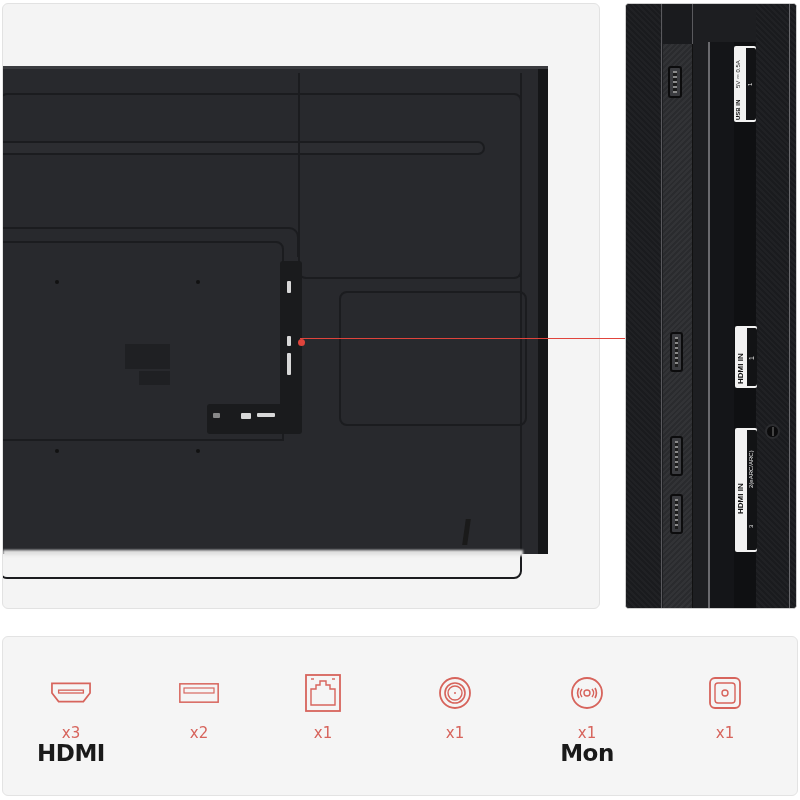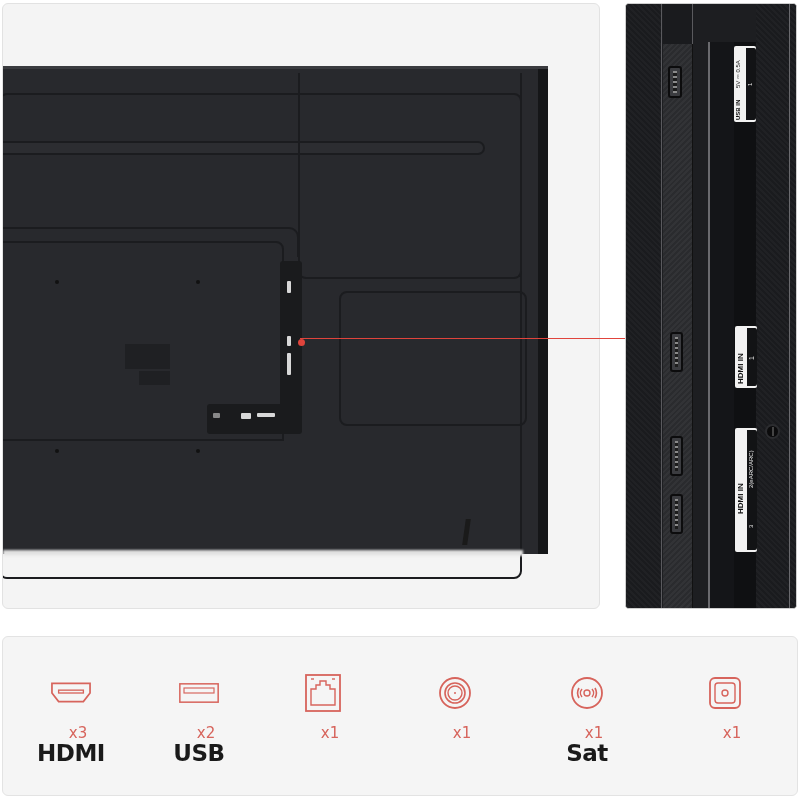--- a/index.html
+++ b/index.html
@@ -126,21 +126,21 @@
     background: #f5f5f5; border: 1px solid #e3e3e3; border-radius: 6px;
   }
   .port-item {
     position: absolute; top: 0; width: 120px; height: 160px; text-align: center;
   }
   .port-icon {
     position: absolute; top: 38px; left: 50%; transform: translateX(-50%);
     width: 40px; height: 36px; display: flex; align-items: center; justify-content: center;
   }
   .port-count {
-    position: absolute; top: 87px; left: 7px; width: 100%; text-align: center;
+    position: absolute; top: 87px; left: 0; width: 100%; text-align: center;
     color: #d7645c; font-size: 15px; font-family: "DejaVu Sans", sans-serif;
   }
   .port-name {
     position: absolute; top: 103px; left: 0; width: 100%; text-align: center;
     color: #1a1a1a; font-size: 23px; font-weight: bold; font-family: "DejaVu Sans", sans-serif;
     letter-spacing: -0.5px;
   }
 </style>
 </head>
 <body>
@@ -232,21 +232,20 @@
   </div>
 
   <div class="port-item" style="left:136px;">
     <div class="port-icon">
       <svg width="48" height="24" viewBox="0 0 48 24">
           <rect x="1" y="1" width="46" height="22" fill="none" stroke="#d7645c" stroke-width="1.8"></rect>
           <rect x="6" y="6" width="36" height="6" fill="none" stroke="#d7645c" stroke-width="1.4"></rect>
         </svg>
     </div>
     <div class="port-count">x2</div>
-    <div class="port-name">USB</div>
   </div>
 
   <div class="port-item" style="left:260px;">
     <div class="port-icon">
       <svg width="36" height="38" viewBox="0 0 36 38">
           <rect x="1" y="1" width="34" height="36" fill="none" stroke="#d7645c" stroke-width="1.8"></rect>
           <path d="M6 31 V15 H11 V11 H15 V7 H21 V11 H25 V15 H30 V31 Z" fill="none" stroke="#d7645c" stroke-width="1.4"></path>
           <line x1="6" y1="5" x2="9" y2="5" stroke="#d7645c" stroke-width="1.4"></line>
           <line x1="27" y1="5" x2="30" y2="5" stroke="#d7645c" stroke-width="1.4"></line>
         </svg>
@@ -269,21 +268,21 @@
   <div class="port-item" style="left:524px;">
     <div class="port-icon">
       <svg width="34" height="34" viewBox="0 0 34 34">
           <circle cx="17" cy="17" r="15" fill="none" stroke="#d7645c" stroke-width="1.8"></circle>
           <path d="M9 12 A10 10 0 0 0 9 22 M25 12 A10 10 0 0 1 25 22" fill="none" stroke="#d7645c" stroke-width="1.6"></path>
           <path d="M12 13 A6 6 0 0 0 12 21 M22 13 A6 6 0 0 1 22 21" fill="none" stroke="#d7645c" stroke-width="1.5"></path>
           <circle cx="17" cy="17" r="3" fill="none" stroke="#d7645c" stroke-width="1.4"></circle>
         </svg>
     </div>
     <div class="port-count">x1</div>
-    <div class="port-name">Sat</div>
+    <div class="port-name">Mon</div>
   </div>
 
   <div class="port-item" style="left:662px;">
     <div class="port-icon">
       <svg width="32" height="32" viewBox="0 0 32 32">
           <rect x="1" y="1" width="30" height="30" rx="5" fill="none" stroke="#d7645c" stroke-width="1.8"></rect>
           <rect x="6" y="6" width="20" height="20" rx="3" fill="none" stroke="#d7645c" stroke-width="1.4"></rect>
           <circle cx="16" cy="16" r="3" fill="none" stroke="#d7645c" stroke-width="1.4"></circle>
         </svg>
     </div>

